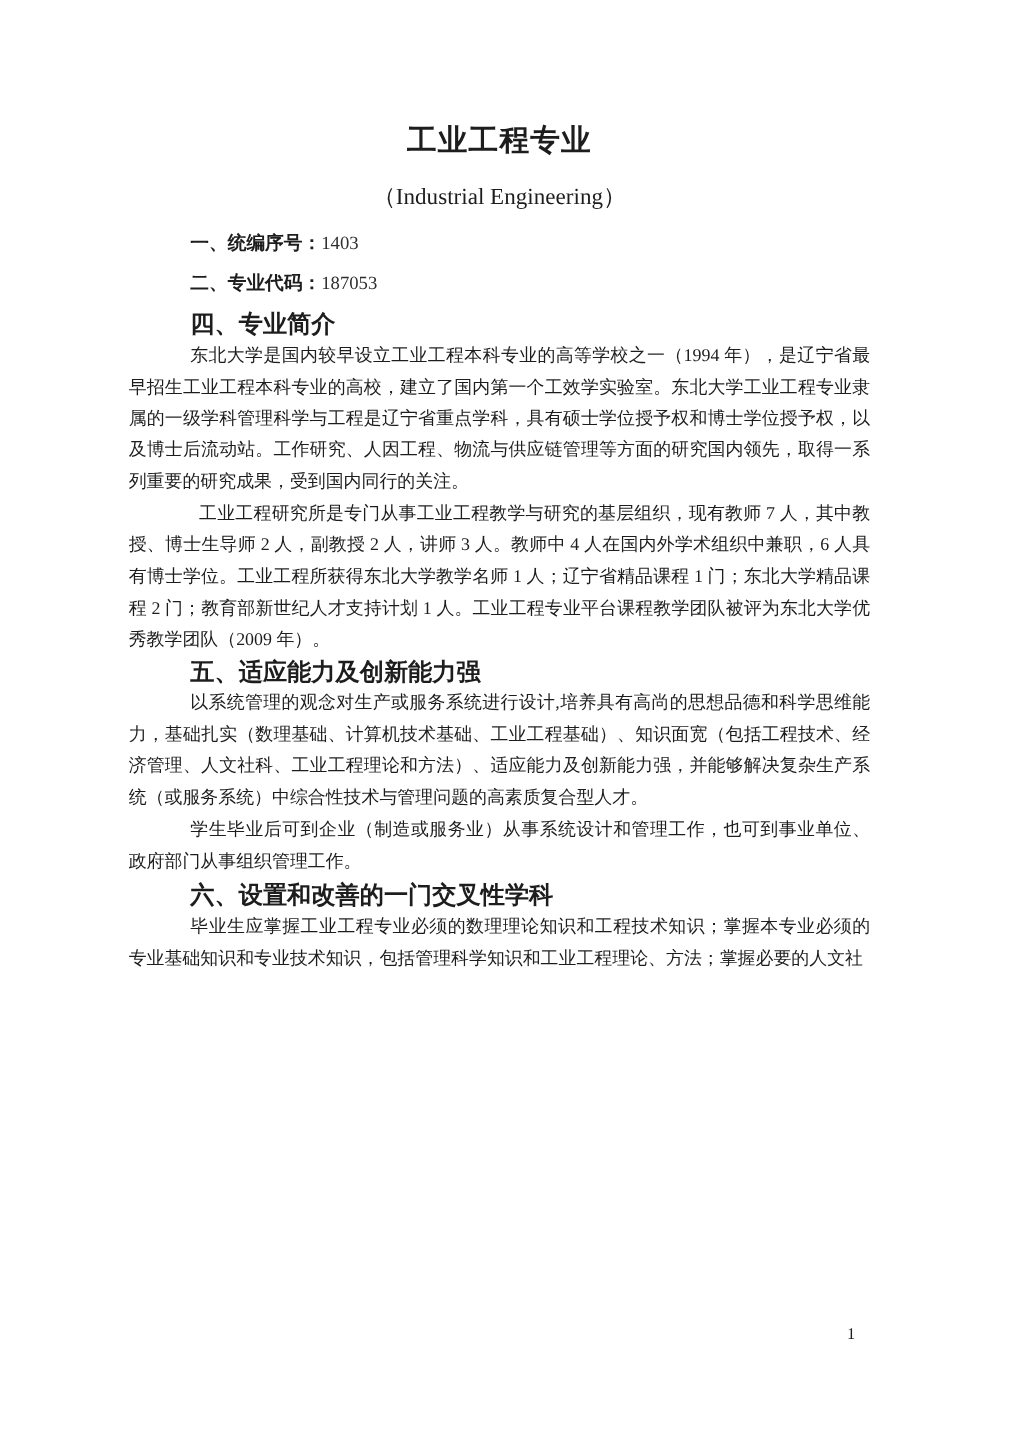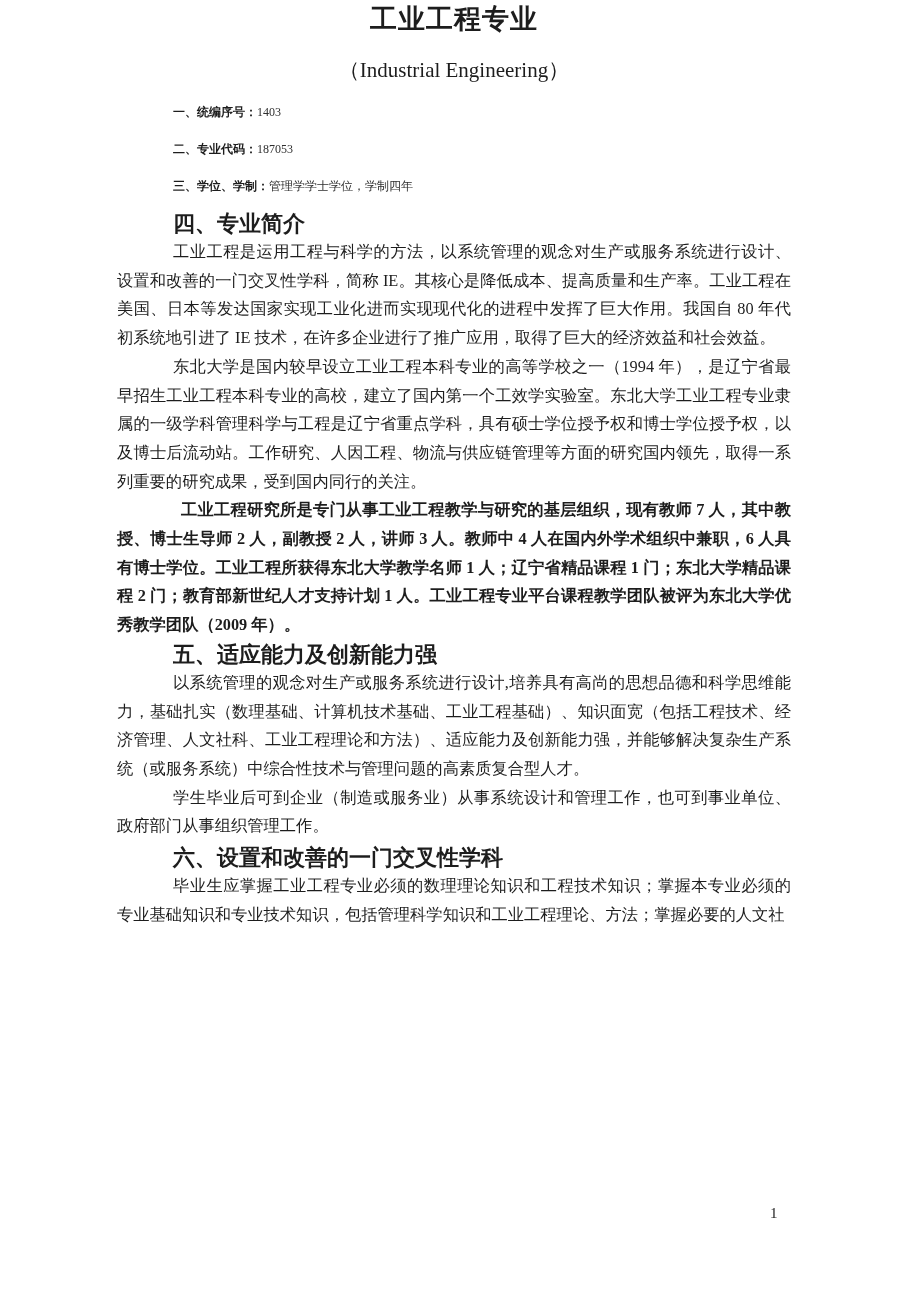--- a/index.html
+++ b/index.html
@@ -12,40 +12,41 @@
     width: 920px;
     height: 1302px;
     background: #ffffff;
     overflow: hidden;
     font-family: "Liberation Serif", "DejaVu Serif", serif;
     color: #1d1d1d;
   }
   .content {
     margin-left: 117px;
     width: 674px;
+    padding-top: 108px;
   }
   .doc-title {
     text-align: center;
     font-size: 27px;
     font-weight: bold;
     line-height: 38px;
     letter-spacing: 1px;
   }
   .doc-subtitle {
     text-align: center;
     font-size: 21px;
     font-weight: normal;
     line-height: 30px;
     margin-top: 17px;
   }
   .fields {
     margin-top: 13px;
   }
   .field {
-    font-size: 12px;
+    font-size: 17px;
     line-height: 29px;
     padding-left: 56px;
     margin-top: 8px;
   }
   .field-label {
     font-weight: bold;
   }
   .field-value {
     font-weight: normal;
     color: #2e2e2e;
@@ -61,21 +62,20 @@
   .sec-heading.h6 { margin-top: 2px; }
   p.para {
     margin: 0;
     font-size: 16.3px;
     line-height: 28.7px;
     text-align: justify;
     text-indent: 56px;
   }
   p.para.deep-indent {
     text-indent: 64px;
-    font-weight: bold;
   }
   .pageno {
     position: absolute;
     left: 770px;
     top: 1203px;
     font-size: 15px;
     line-height: 20px;
     color: #1d1d1d;
   }
 </style>
@@ -89,27 +89,23 @@
 
     <div class="doc-subtitle">（Industrial Engineering）</div>
 
     <div class="fields">
       <div class="field">
         <span class="field-label">一、统编序号：</span><span class="field-value">1403</span>
       </div>
       <div class="field">
         <span class="field-label">二、专业代码：</span><span class="field-value">187053</span>
       </div>
-      <div class="field">
-        <span class="field-label">三、学位、学制：</span><span class="field-value">管理学学士学位，学制四年</span>
-      </div>
     </div>
 
     <div class="sec-heading h4">四、专业简介</div>
-    <p class="para">工业工程是运用工程与科学的方法，以系统管理的观念对生产或服务系统进行设计、设置和改善的一门交叉性学科，简称 IE。其核心是降低成本、提高质量和生产率。工业工程在美国、日本等发达国家实现工业化进而实现现代化的进程中发挥了巨大作用。我国自 80 年代初系统地引进了 IE 技术，在许多企业进行了推广应用，取得了巨大的经济效益和社会效益。</p>
     <p class="para">东北大学是国内较早设立工业工程本科专业的高等学校之一（1994 年），是辽宁省最早招生工业工程本科专业的高校，建立了国内第一个工效学实验室。东北大学工业工程专业隶属的一级学科管理科学与工程是辽宁省重点学科，具有硕士学位授予权和博士学位授予权，以及博士后流动站。工作研究、人因工程、物流与供应链管理等方面的研究国内领先，取得一系列重要的研究成果，受到国内同行的关注。</p>
     <p class="para deep-indent">工业工程研究所是专门从事工业工程教学与研究的基层组织，现有教师 7 人，其中教授、博士生导师 2 人，副教授 2 人，讲师 3 人。教师中 4 人在国内外学术组织中兼职，6 人具有博士学位。工业工程所获得东北大学教学名师 1 人；辽宁省精品课程 1 门；东北大学精品课程 2 门；教育部新世纪人才支持计划 1 人。工业工程专业平台课程教学团队被评为东北大学优秀教学团队（2009 年）。</p>
 
     <div class="sec-heading h5">五、适应能力及创新能力强</div>
     <p class="para">以系统管理的观念对生产或服务系统进行设计,培养具有高尚的思想品德和科学思维能力，基础扎实（数理基础、计算机技术基础、工业工程基础）、知识面宽（包括工程技术、经济管理、人文社科、工业工程理论和方法）、适应能力及创新能力强，并能够解决复杂生产系统（或服务系统）中综合性技术与管理问题的高素质复合型人才。</p>
     <p class="para">学生毕业后可到企业（制造或服务业）从事系统设计和管理工作，也可到事业单位、政府部门从事组织管理工作。</p>
 
     <div class="sec-heading h6">六、设置和改善的一门交叉性学科</div>
     <p class="para">毕业生应掌握工业工程专业必须的数理理论知识和工程技术知识；掌握本专业必须的专业基础知识和专业技术知识，包括管理科学知识和工业工程理论、方法；掌握必要的人文社</p>
 

